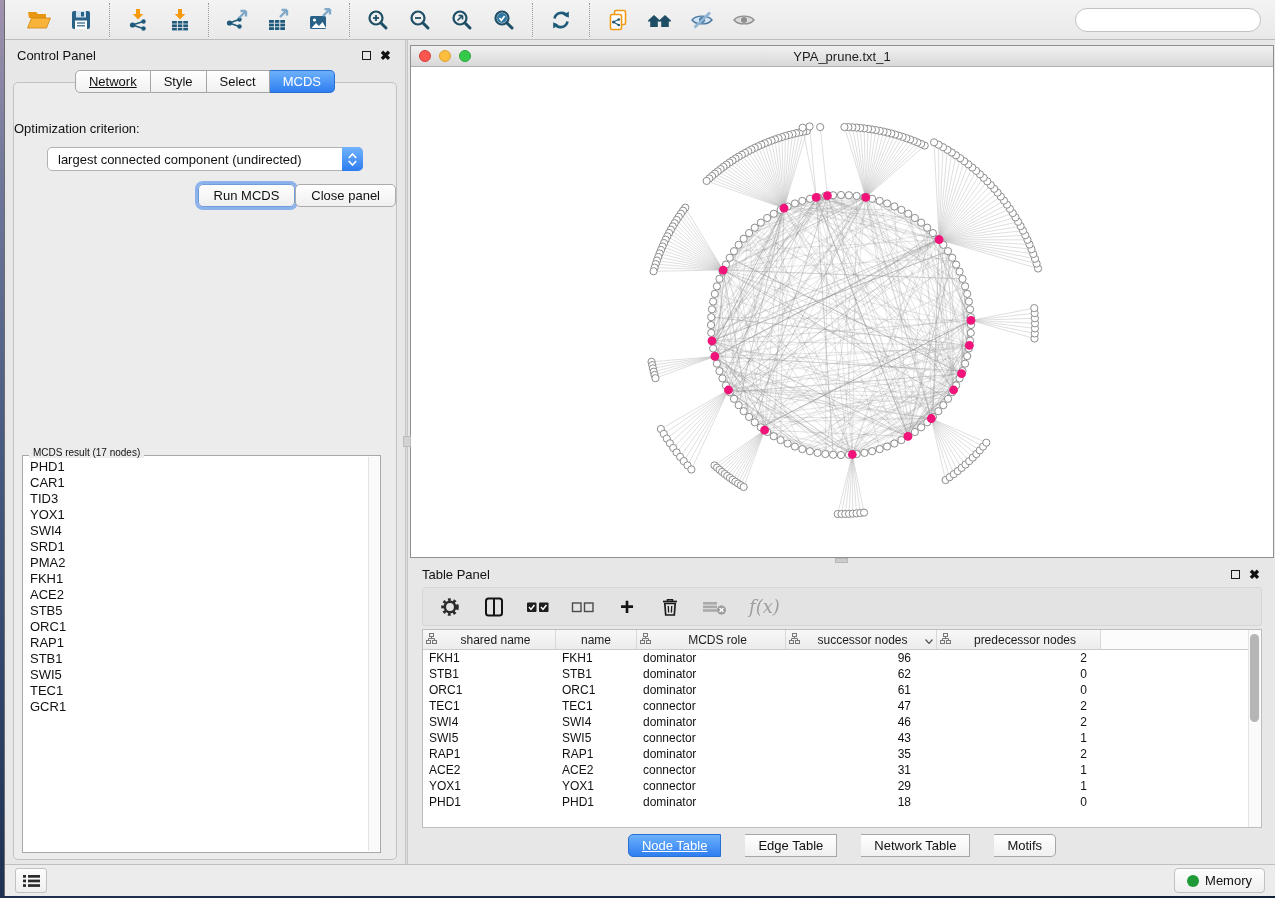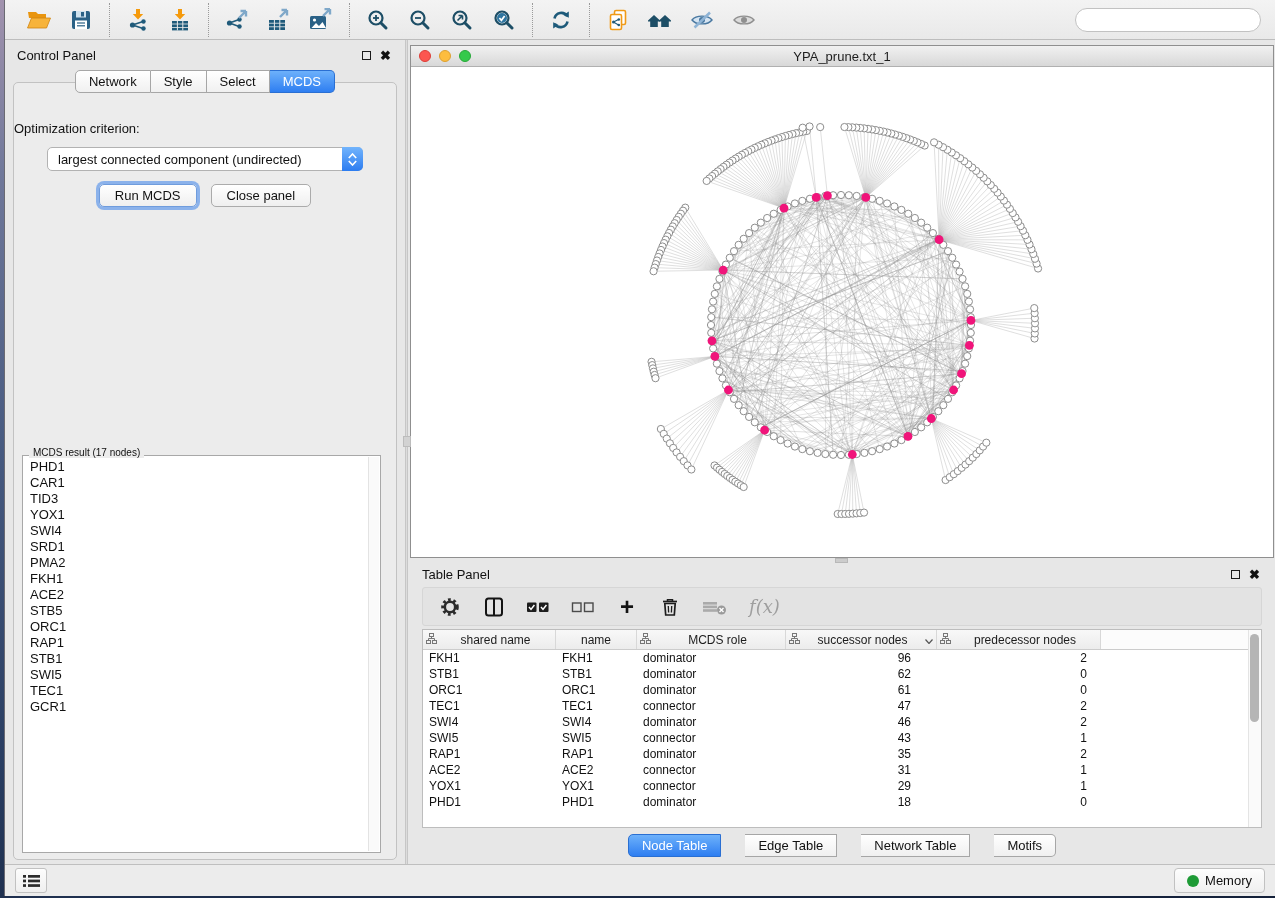--- a/index.html
+++ b/index.html
@@ -26,33 +26,33 @@
 
   
   .cpanel{width:400px;flex:none;display:flex;flex-direction:column;padding:6px 0 2px;}
   .cp-head{display:flex;align-items:center;padding:2px 14px 7px 12px;font-size:13px;color:#111;}
   .win-btns{margin-left:auto;display:flex;gap:9px;align-items:center;}
   .float-btn{width:9px;height:9px;border:1.5px solid #1a1a1a;background:transparent;}
   .close-btn{font-size:13px;font-weight:bold;color:#111;line-height:10px;}
   .cp-tabs{display:flex;justify-content:center;position:relative;z-index:2;}
   .tabseg{font-size:13px;padding:3px 13px;background:linear-gradient(#ffffff,#f0f0f0);
     border:1px solid #a6a6a6;border-left-width:0;color:#111;white-space:nowrap;}
-  .tabseg:first-child{border-left-width:1px;border-radius:5px 0 0 5px;}
+  .tabseg:first-child{border-left-width:1px;border-radius:5px 0 0 5px;text-decoration:underline;}
   .tabseg:last-child{border-radius:0 5px 5px 0;}
   .tabseg.active{background:linear-gradient(#6db1fb,#2e7ef1);color:#fff;border-color:#2a6fd2;}
   .cp-card{flex:1;margin:-11px 8px 2px;border:1px solid #c2c2c2;border-radius:5px;
     background:#ececec;position:relative;padding-top:24px;}
   .opt-label{text-align:left;font-size:13px;color:#111;margin-top:14px;}
   .dropdown{margin:11px auto 0;width:316px;height:24px;background:#fff;border:1px solid #b2b2b2;
     border-radius:5px;display:flex;align-items:center;position:relative;font-size:13px;padding-left:10px;color:#111;}
   .dd-stepper{position:absolute;right:-1px;top:-1px;bottom:-1px;width:21px;border-radius:0 5px 5px 0;
     background:linear-gradient(#72b4fc,#2c7cf0);color:#fff;display:flex;flex-direction:column;
     align-items:center;justify-content:center;gap:1px;}
   .dd-stepper svg{display:block;}
-  .btn-row{display:flex;justify-content:center;gap:14px;margin-top:13px;}
+  .btn-row{display:flex;justify-content:flex-end;margin-top:13px;}
   .mac-btn{font-size:13px;padding:3px 15px;background:linear-gradient(#ffffff,#efefef);
     border:1px solid #ababab;border-radius:5px;color:#111;}
   .mac-btn.focused{box-shadow:0 0 0 3px rgba(122,168,235,.85);border-color:#6f9cdd;}
   .fieldset{position:absolute;left:8px;right:15px;top:372px;bottom:6px;border:1px solid #a8a8a8;background:#fff;}
   .fieldset .legend{position:absolute;top:-9px;left:6px;background:#ececec;padding:0 4px;font-size:10px;color:#111;}
   .mcds-list{position:absolute;left:1px;top:3px;bottom:1px;right:13px;overflow:hidden;font-size:13px;color:#111;}
   .mcds-list div{height:16px;line-height:16px;padding-left:6px;}
   .list-scroll{position:absolute;top:1px;bottom:1px;right:1px;width:11px;background:#fafafa;border-left:1px solid #e3e3e3;}
 
   

